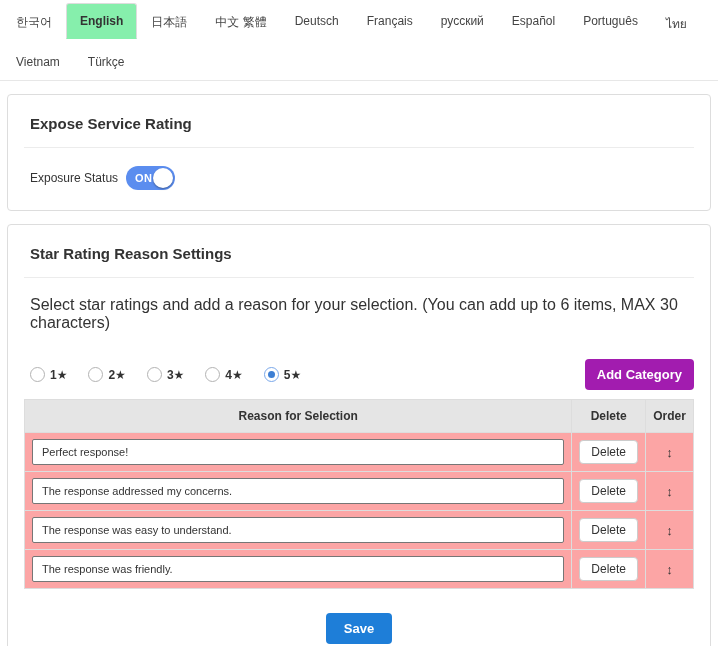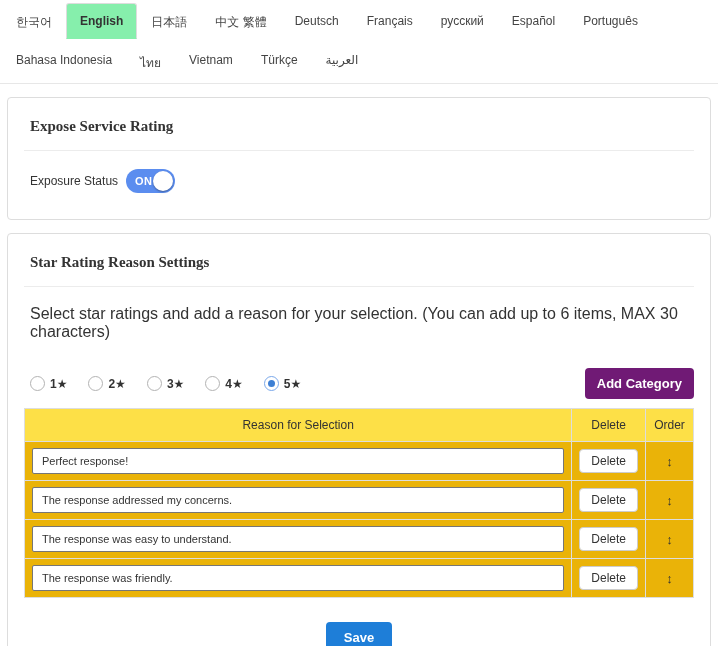--- a/index.html
+++ b/index.html
@@ -42,35 +42,34 @@
     border: 1px solid #ddd;
     border-radius: 4px;
     margin: 13px 7px;
     padding: 16px 16px 20px 16px;
   }
   .panel-title {
     font-size: 15px;
     font-weight: bold;
     color: #333;
     margin: 4px 0 15px 6px;
-    font-family: Liberation Serif, serif;
   }
   .panel-divider {
     border: none;
     border-top: 1px solid #ececec;
     margin: 0 0 18px 0;
   }
 
   
   .exposure-row {
     display: flex;
     align-items: center;
     gap: 8px;
     font-size: 12px;
-    margin: 0 0 6px 6px;
+    margin: 0 0 0 6px;
   }
   .toggle {
     position: relative;
     width: 49px;
     height: 24px;
     border-radius: 12px;
     cursor: pointer;
   }
   .toggle-text {
     position: absolute;
@@ -143,27 +142,27 @@
   }
 
   
   table.reason-table {
     width: 100%;
     border-collapse: collapse;
     font-size: 12px;
   }
   .reason-table th, .reason-table td { border: 1px solid #ddd; }
   .reason-table th {
-    background: #fde047;
-    font-weight: normal;
+    background: #e5e5e5;
+    font-weight: bold;
     color: #333;
     padding: 9px 6px;
     text-align: center;
   }
-  .reason-table td { padding: 6px 7px; background: #eab308; }
+  .reason-table td { padding: 6px 7px; background: #fca5a5; }
   .col-delete { width: 66px; text-align: center; }
   .col-order  { width: 48px; text-align: center; }
   .reason-input {
     width: 100%;
     height: 26px;
     border: 1px solid #767676;
     border-radius: 2px;
     padding: 4px 9px;
     font-size: 11px;
     color: #333;
@@ -190,25 +189,23 @@
 <nav class="tabs">
     <div class="tab">한국어</div>
     <div class="tab active">English</div>
     <div class="tab">日本語</div>
     <div class="tab">中文 繁體</div>
     <div class="tab">Deutsch</div>
     <div class="tab">Français</div>
     <div class="tab">русский</div>
     <div class="tab">Español</div>
     <div class="tab">Português</div>
-    <div class="tab">Bahasa Indonesia</div>
     <div class="tab">ไทย</div>
     <div class="tab">Vietnam</div>
     <div class="tab">Türkçe</div>
-    <div class="tab">العربية</div>
   </nav>
 
 <section class="panel">
   <h2 class="panel-title">Expose Service Rating</h2>
   <hr class="panel-divider">
   <div class="exposure-row">
     <span>Exposure Status</span>
     <div class="toggle" id="exposure-toggle" style="background: rgb(91, 141, 239);">
       <span class="toggle-text">ON</span>
       <span class="toggle-knob"></span>
@@ -237,21 +234,21 @@
         </label>
         <label class="star-option">
           <span class="radio"></span>
           <span>4★</span>
         </label>
         <label class="star-option">
           <span class="radio selected"></span>
           <span>5★</span>
         </label>
       </div>
-    <button class="btn-primary" id="add-category-btn" style="background: #701a75; text-align: center;">Add Category</button>
+    <button class="btn-primary" id="add-category-btn" style="background: #a21caf; text-align: center;">Add Category</button>
   </div>
 
   <table class="reason-table">
     <thead>
       <tr>
         <th>Reason for Selection</th>
         <th class="col-delete">Delete</th>
         <th class="col-order">Order</th>
       </tr>
     </thead>

